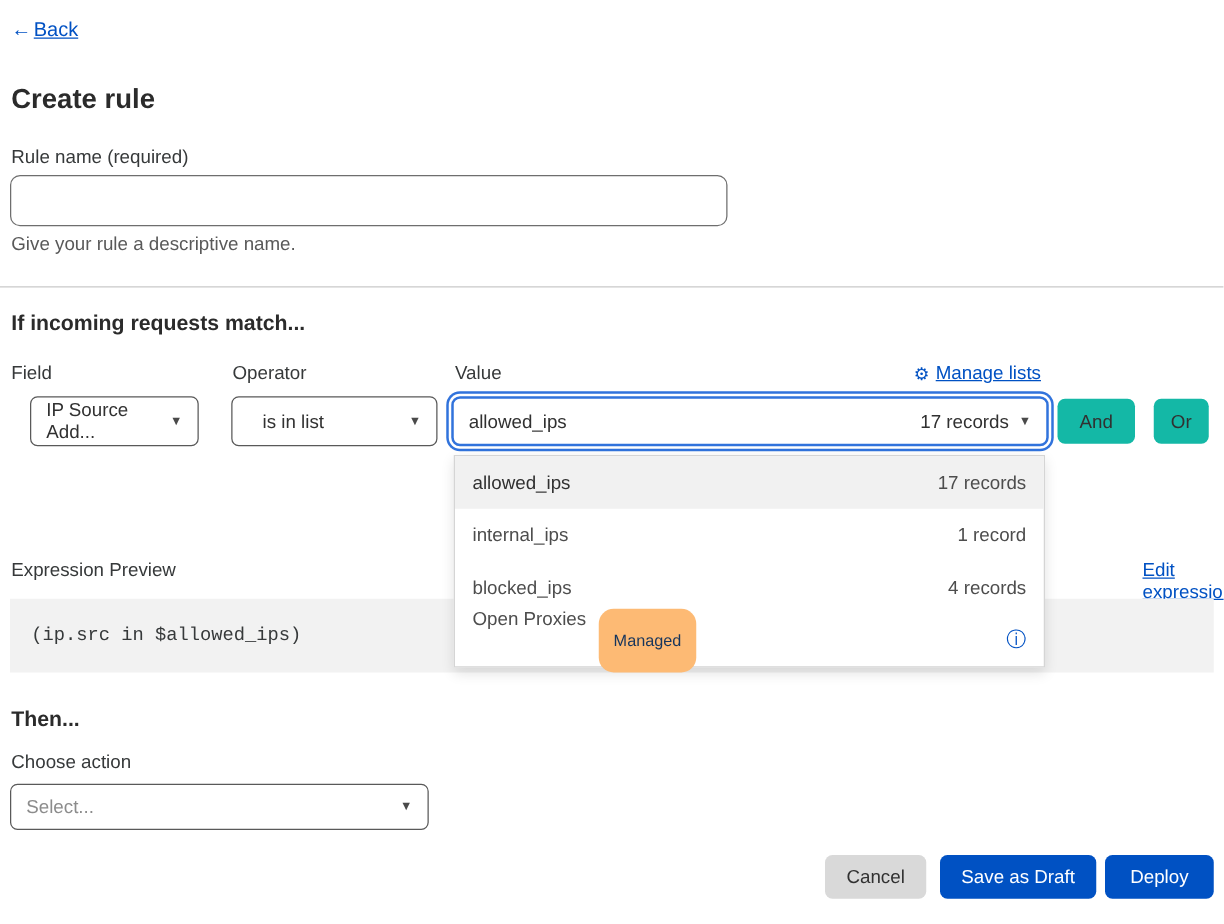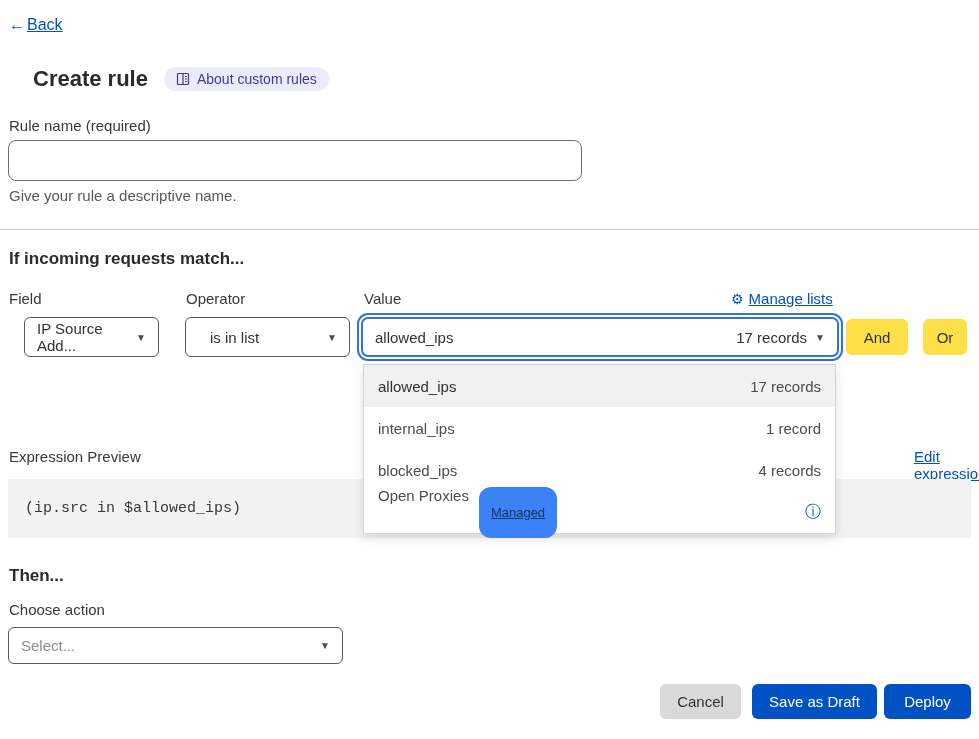--- a/index.html
+++ b/index.html
@@ -12,21 +12,21 @@
     overflow: hidden;
   }
   a, .link { color: #0051c3; text-decoration: underline; cursor: pointer; }
 
   
   .back { position: absolute; left: 9px; top: 16px; font-size: 16px; color: #0051c3; }
   .back .arrow { text-decoration: none; display: inline-block; margin-right: 2px; }
 
   
   .title-row { position: absolute; left: 9px; top: 66px; display: flex; align-items: center; gap: 16px; }
-  .page-title { font-size: 22px; font-weight: bold; color: #2b2b2b; margin-left: 24px; }
+  .page-title { font-size: 22px; font-weight: bold; color: #2b2b2b; }
   .about-badge {
     display: inline-flex; align-items: center; gap: 7px;
     background: #ecebfa; color: #42389d;
     font-size: 14px; padding: 4px 12px; border-radius: 13px; cursor: pointer;
   }
   .book-icon { display: inline-block; width: 14px; height: 14px; }
   .book-icon svg { display: block; }
 
   
   .rule-name-label { position: absolute; left: 9px; top: 117px; font-size: 15px; color: #36393a; }
@@ -62,21 +62,21 @@
     position: absolute; left: 361px; top: 317px; width: 478px; height: 40px;
     background: #fff; border: 2px solid #3173dc; border-radius: 7px;
     box-shadow: 0 0 0 2px #fff, 0 0 0 4px #3173dc;
     display: flex; align-items: center; justify-content: space-between;
     padding: 0 12px; font-size: 15px; cursor: pointer;
   }
   .select-value .right-part { display: flex; align-items: center; color: #313131; }
 
   .chip-btn {
     position: absolute; top: 319px; height: 36px;
-    background: #fde047; border: none; border-radius: 6px;
+    background: #14b8a6; border: none; border-radius: 6px;
     font-size: 15px; color: #313131; cursor: pointer;
     font-family: "Liberation Sans", sans-serif;
   }
   .btn-and { left: 846px; width: 62px; }
   .btn-or { left: 923px; width: 44px; }
 
   
   .dropdown {
     position: absolute; left: 363px; top: 364px; width: 473px;
     background: #fff; border: 1px solid #d5d5d5;
@@ -86,22 +86,22 @@
   .dd-row {
     height: 42px; display: flex; align-items: center; justify-content: space-between;
     padding: 0 14px; font-size: 15px; cursor: pointer;
   }
   .dd-row.highlight { background: #f1f1f1; }
   .dd-name { color: #313131; }
   .dd-row:not(.highlight) .dd-name { color: #4d4d4d; }
   .dd-meta { color: #4d4d4d; }
   .dd-left { display: flex; align-items: flex-start; }
   .managed-badge {
-    margin-left: 10px; background: #3b82f6; color: #16355c;
-    font-size: 13px; padding: 18px 12px; border-radius: 12px; text-decoration: underline;
+    margin-left: 10px; background: #fdba74; color: #16355c;
+    font-size: 13px; padding: 18px 12px; border-radius: 12px;
   }
   .info-icon { color: #0051c3; font-size: 16px; cursor: pointer; }
 
   
   .expr-label { position: absolute; left: 9px; top: 448px; font-size: 15px; color: #36393a; }
   .edit-expression { position: absolute; left: 866px; top: 448px; font-size: 15px; margin-left: 48px; }
   .expr-box {
     position: absolute; left: 8px; top: 479px; width: 963px; height: 59px;
     background: #f2f2f2; display: flex; align-items: center; padding-left: 17px;
   }
@@ -131,32 +131,20 @@
 <body>
 
 <div class="page">
 
   <div class="back">
     <span class="arrow">←</span><a>Back</a>
   </div>
 
   <div class="title-row">
     <span class="page-title">Create rule</span>
-    <span class="about-badge">
-      <span class="book-icon">
-        <svg width="14" height="14" viewBox="0 0 14 14" fill="none" stroke="#42389d" stroke-width="1.2">
-          <rect x="1.5" y="1.5" width="11" height="11" rx="1"></rect>
-          <line x1="7" y1="1.5" x2="7" y2="12.5"></line>
-          <line x1="9" y1="4.5" x2="11" y2="4.5"></line>
-          <line x1="9" y1="7" x2="11" y2="7"></line>
-          <line x1="9" y1="9.5" x2="11" y2="9.5"></line>
-        </svg>
-      </span>
-      <span>About custom rules</span>
-    </span>
   </div>
 
   <div class="rule-name-label">Rule name (required)</div>
   <input class="rule-name-input" type="text" value="" style="">
   <div class="rule-name-helper">Give your rule a descriptive name.</div>
 
   <div class="divider"></div>
 
   <div class="match-title">If incoming requests match...</div>
 

